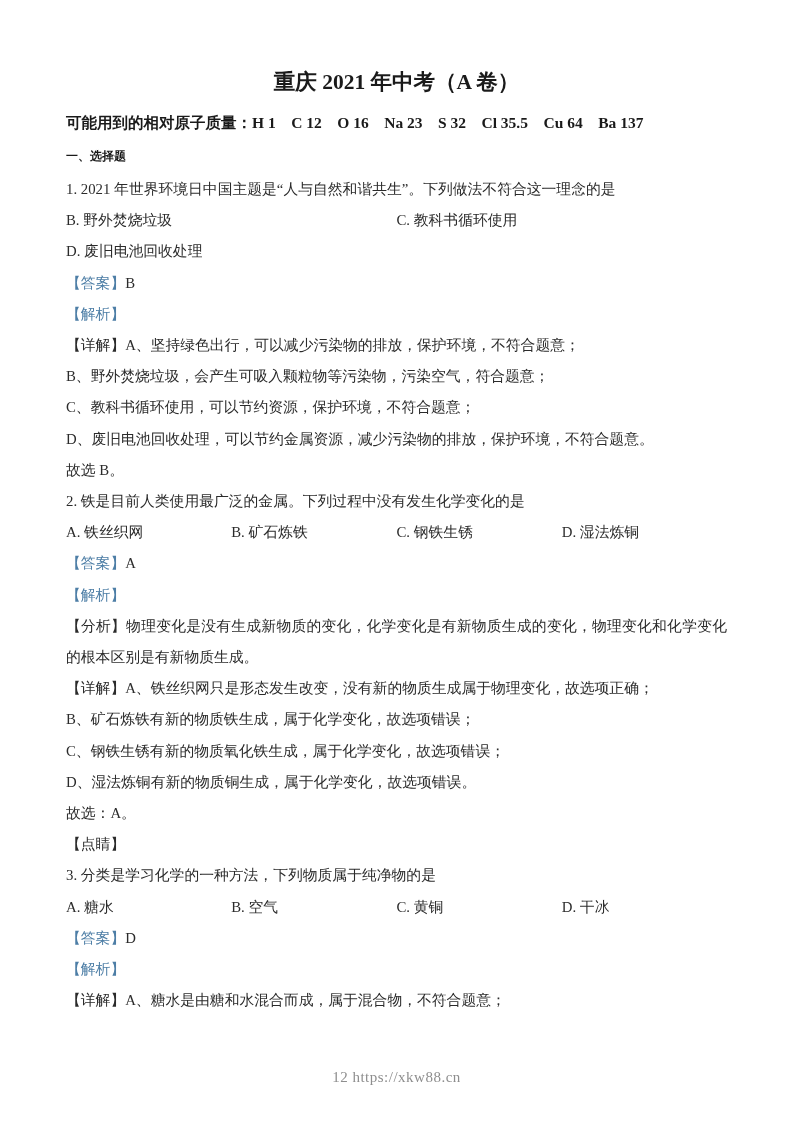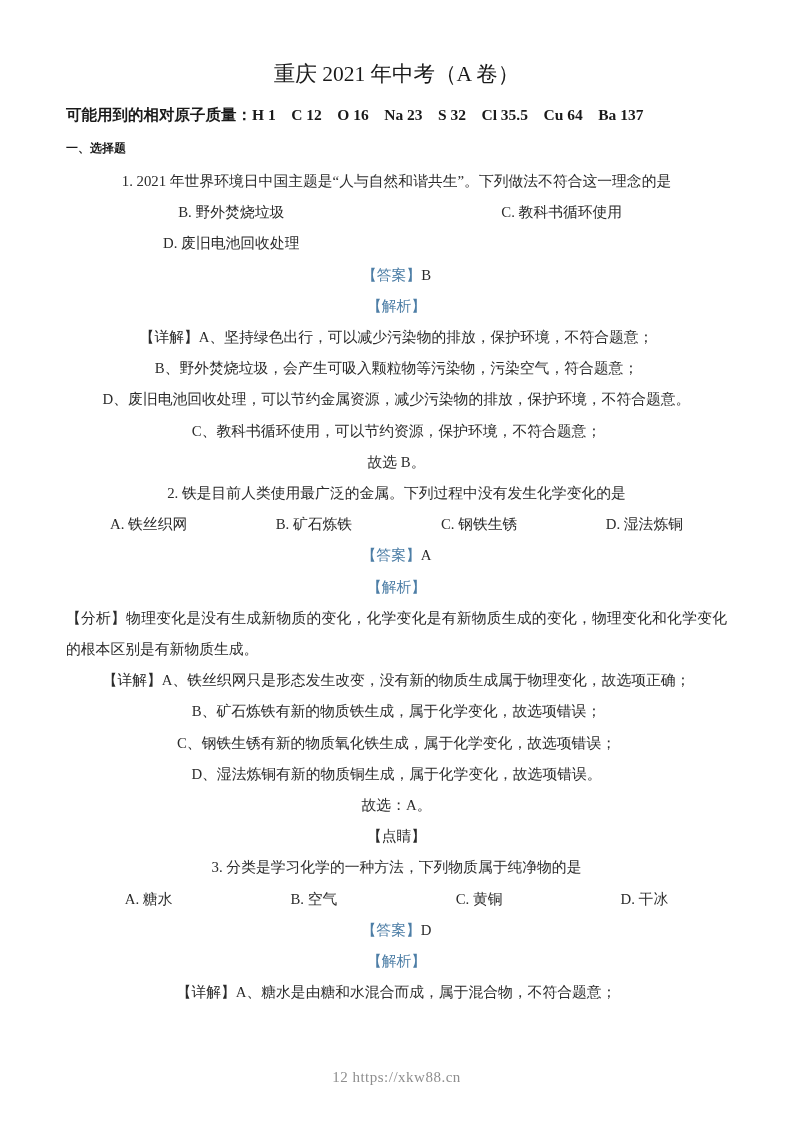--- a/index.html
+++ b/index.html
@@ -12,24 +12,24 @@
     height: 1122px;
     position: relative;
     font-family: "Liberation Serif", serif;
     color: #2b2b2b;
     overflow: hidden;
   }
   .page {
     padding: 58px 66px 0 66px;
   }
   .doc-title {
-    margin: 0 0 10px 0;
+    margin: 8px 0 10px 0;
     text-align: center;
     font-size: 21.5px;
-    font-weight: normal;
+    font-weight: bold;
     line-height: 32px;
     color: #1a1a1a;
   }
   .meta-line {
     margin: 0;
     font-weight: bold;
     font-size: 15.5px;
     line-height: 30px;
     color: #1a1a1a;
     white-space: nowrap;
@@ -39,21 +39,20 @@
     font-weight: bold;
     font-size: 12px;
     line-height: 36px;
     color: #1a1a1a;
     font-family: Liberation Serif, serif;
   }
   .line {
     margin: 0;
     font-size: 14.8px;
     line-height: 31.2px;
-    text-align: center;
   }
   .justify {
     text-align: justify;
   }
   .opts {
     display: grid;
   }
   .opts.cols2 {
     grid-template-columns: 1fr 1fr;
   }
@@ -91,22 +90,22 @@
     <p class="line">1. 2021 年世界环境日中国主题是“人与自然和谐共生”。下列做法不符合这一理念的是</p>
     <div class="opts cols2">
       <span class="line">B. 野外焚烧垃圾</span>
       <span class="line">C. 教科书循环使用</span>
       <span class="line">D. 废旧电池回收处理</span>
     </div>
     <p class="line"><span class="marker">【答案】</span><span>B</span></p>
     <p class="line"><span class="marker">【解析】</span></p>
     <p class="line">【详解】A、坚持绿色出行，可以减少污染物的排放，保护环境，不符合题意；</p>
     <p class="line">B、野外焚烧垃圾，会产生可吸入颗粒物等污染物，污染空气，符合题意；</p>
+    <p class="line">C、教科书循环使用，可以节约资源，保护环境，不符合题意；</p>
     <p class="line">D、废旧电池回收处理，可以节约金属资源，减少污染物的排放，保护环境，不符合题意。</p>
-    <p class="line">C、教科书循环使用，可以节约资源，保护环境，不符合题意；</p>
     <p class="line">故选 B。</p>
   </section>
 
   <section>
     <p class="line">2. 铁是目前人类使用最广泛的金属。下列过程中没有发生化学变化的是</p>
     <div class="opts cols4">
       <span class="line">A. 铁丝织网</span>
       <span class="line">B. 矿石炼铁</span>
       <span class="line">C. 钢铁生锈</span>
       <span class="line">D. 湿法炼铜</span>

